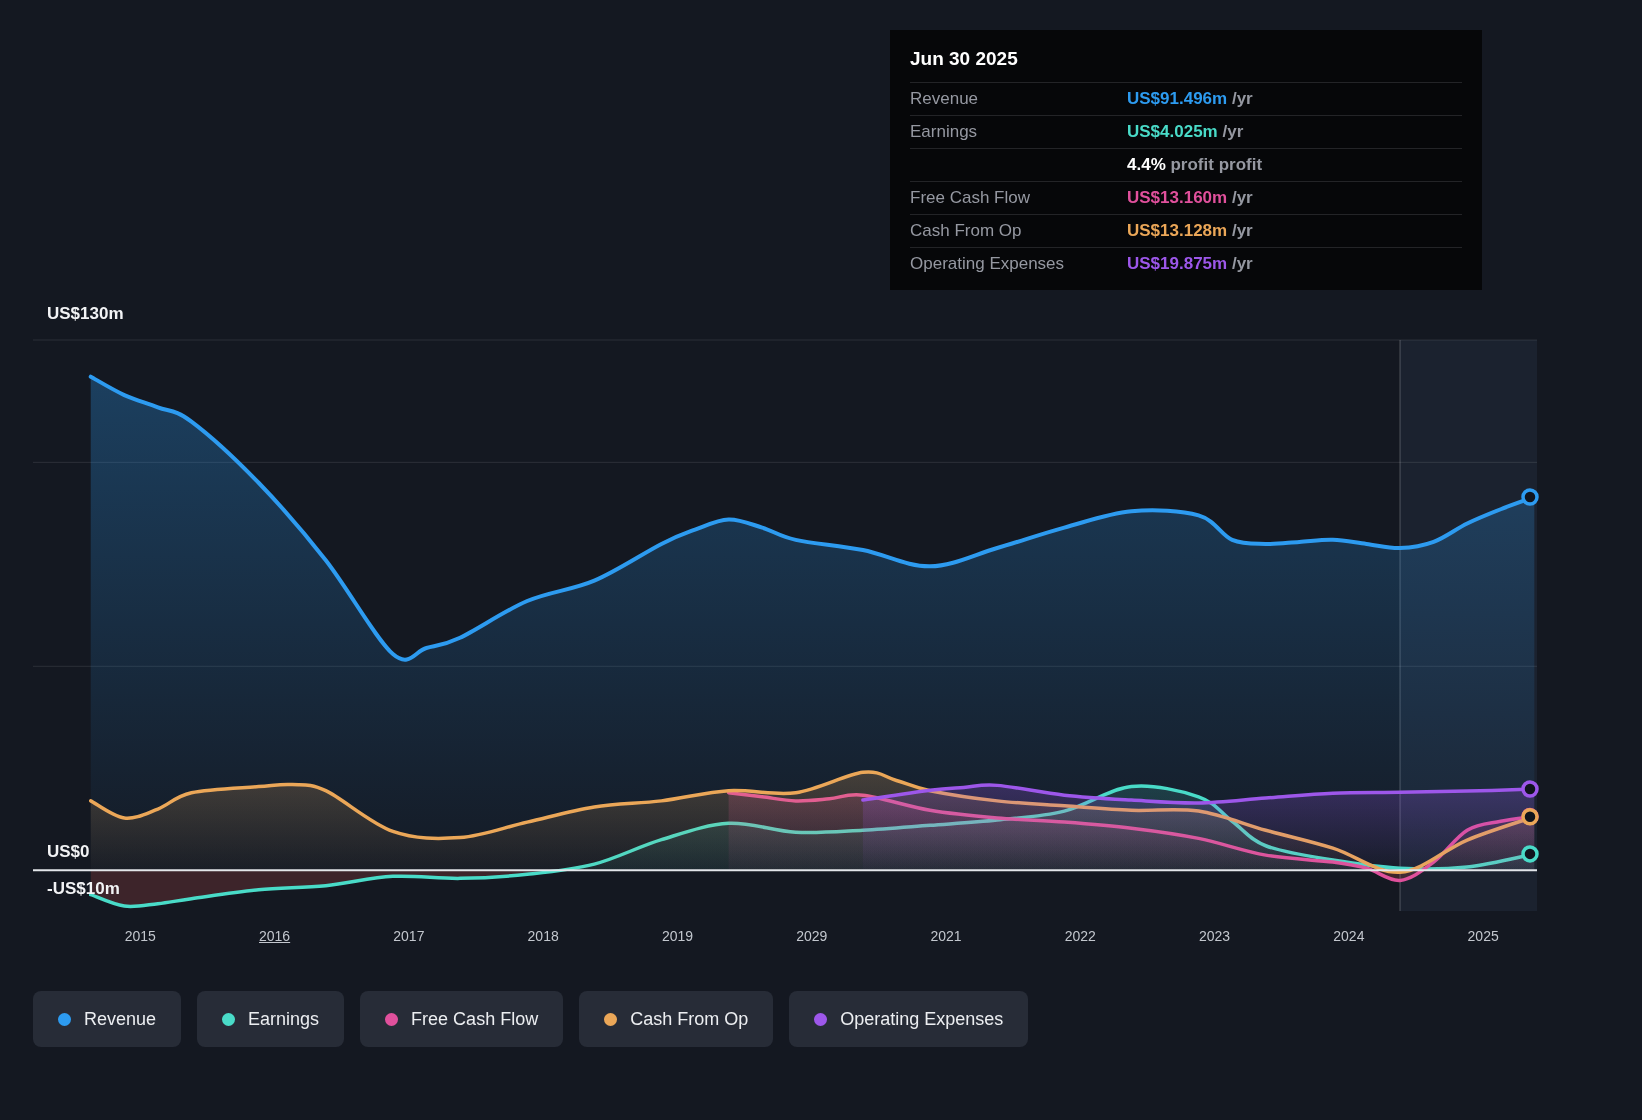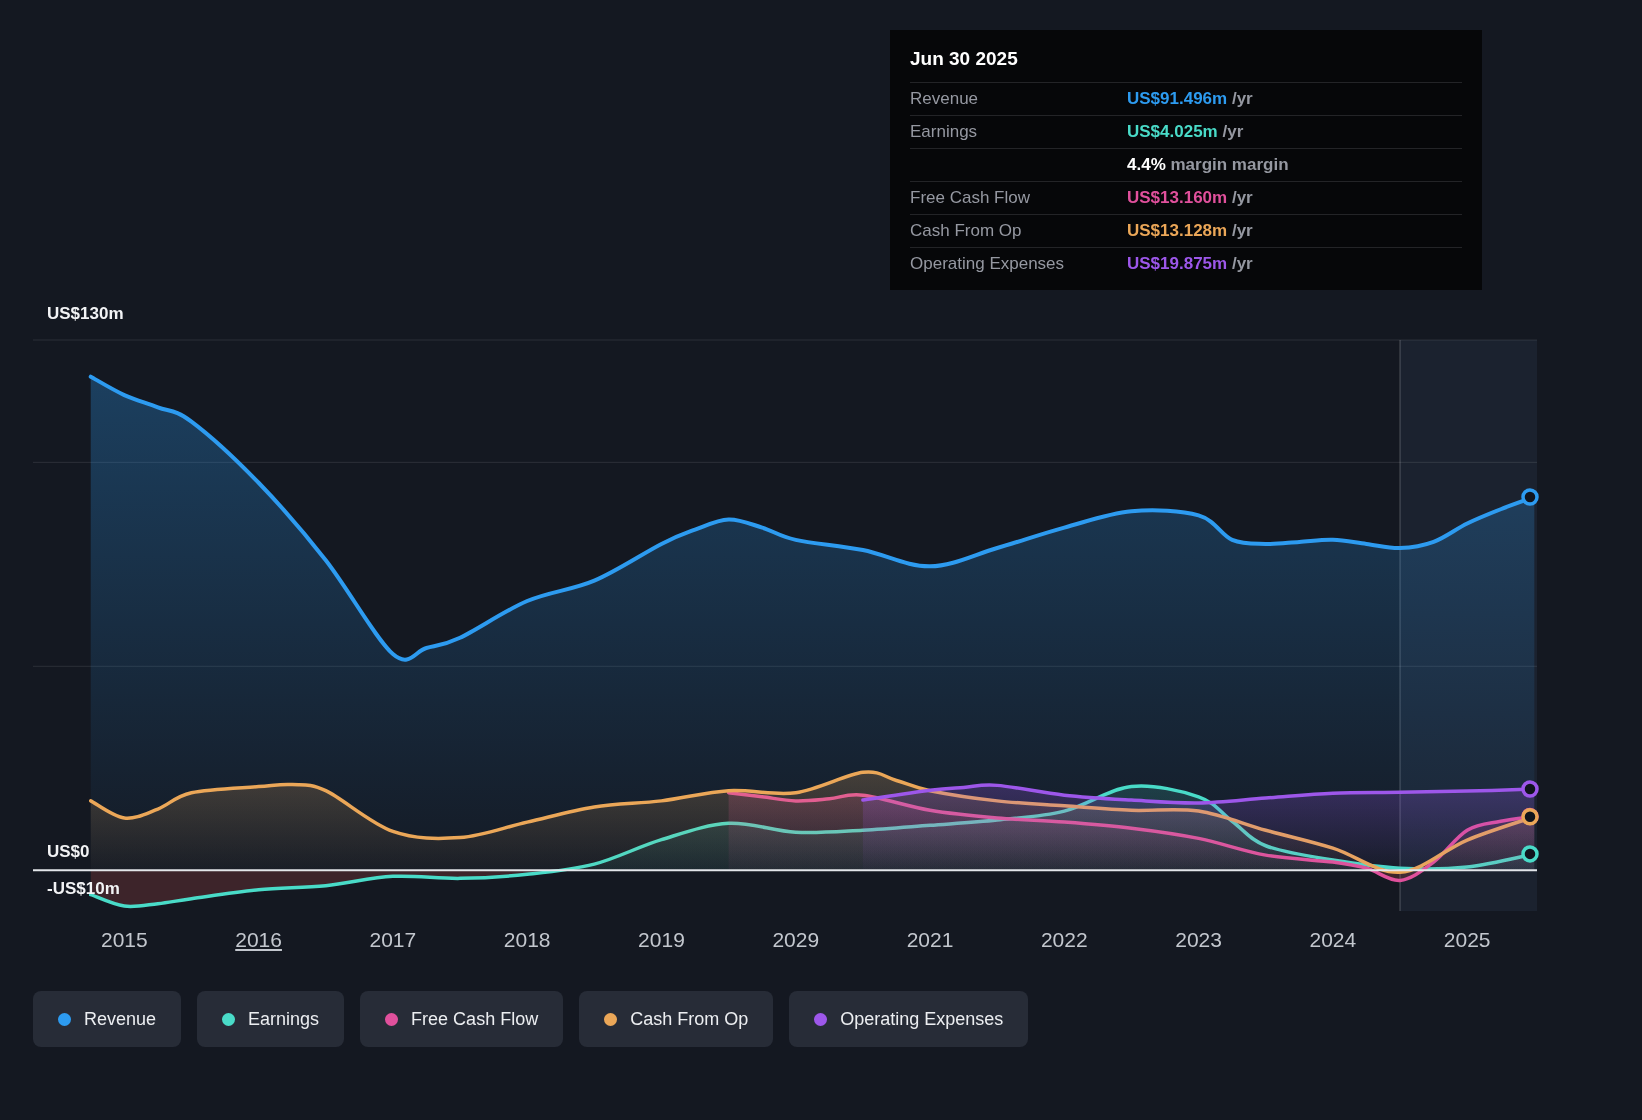--- a/index.html
+++ b/index.html
@@ -31,21 +31,21 @@
   #y-top  { top:304px; }
   #y-zero { top:842px; }
   #y-neg  { top:879px; }
 
   #chart-wrap { position:absolute; left:0; top:330px; width:1642px; height:600px; }
   #chart-svg { width:1642px; height:600px; display:block; }
 
   #x-axis { position:absolute; left:0; top:928px; width:1642px; height:26px; }
   .x-tick {
     position:absolute; top:0; transform:translateX(-50%);
-    font-size:21px; color:#c3c7ce;
+    font-size:14px; color:#c3c7ce;margin-left:16px;
   }
 
   
   .legend { position:absolute; left:33px; top:991px; display:flex; gap:16px; }
   .pill {
     display:flex; align-items:center; gap:13px;
     background:#272c37; border-radius:8px; height:56px; padding:0 25px;
     font-size:18px; color:#eceef1; cursor:pointer; white-space:nowrap;
   }
   .dot { width:13px; height:13px; border-radius:50%; flex:0 0 auto; }
@@ -59,21 +59,21 @@
   <div class="t-row">
     <span class="t-label">Revenue</span>
     <span class="t-value"><span style="color: rgb(45, 155, 240);">US$91.496m</span><span class="t-suffix"> /yr</span></span>
   </div>
   <div class="t-row">
     <span class="t-label">Earnings</span>
     <span class="t-value"><span style="color: rgb(73, 219, 200);">US$4.025m</span><span class="t-suffix"> /yr</span></span>
   </div>
   <div class="t-row">
     <span class="t-label"></span>
-    <span class="t-value"><span style="color: rgb(255, 255, 255); margin-top: 12px;">4.4%</span><span class="t-suffix"> margin margin</span></span>
+    <span class="t-value"><span style="color: rgb(255, 255, 255); margin-top: 12px;">4.4%</span><span class="t-suffix"> profit profit</span></span>
   </div>
   <div class="t-row">
     <span class="t-label">Free Cash Flow</span>
     <span class="t-value"><span style="color: rgb(224, 80, 156);">US$13.160m</span><span class="t-suffix"> /yr</span></span>
   </div>
   <div class="t-row">
     <span class="t-label">Cash From Op</span>
     <span class="t-value"><span style="color: rgb(235, 167, 88);">US$13.128m</span><span class="t-suffix"> /yr</span></span>
   </div>
   <div class="t-row">

